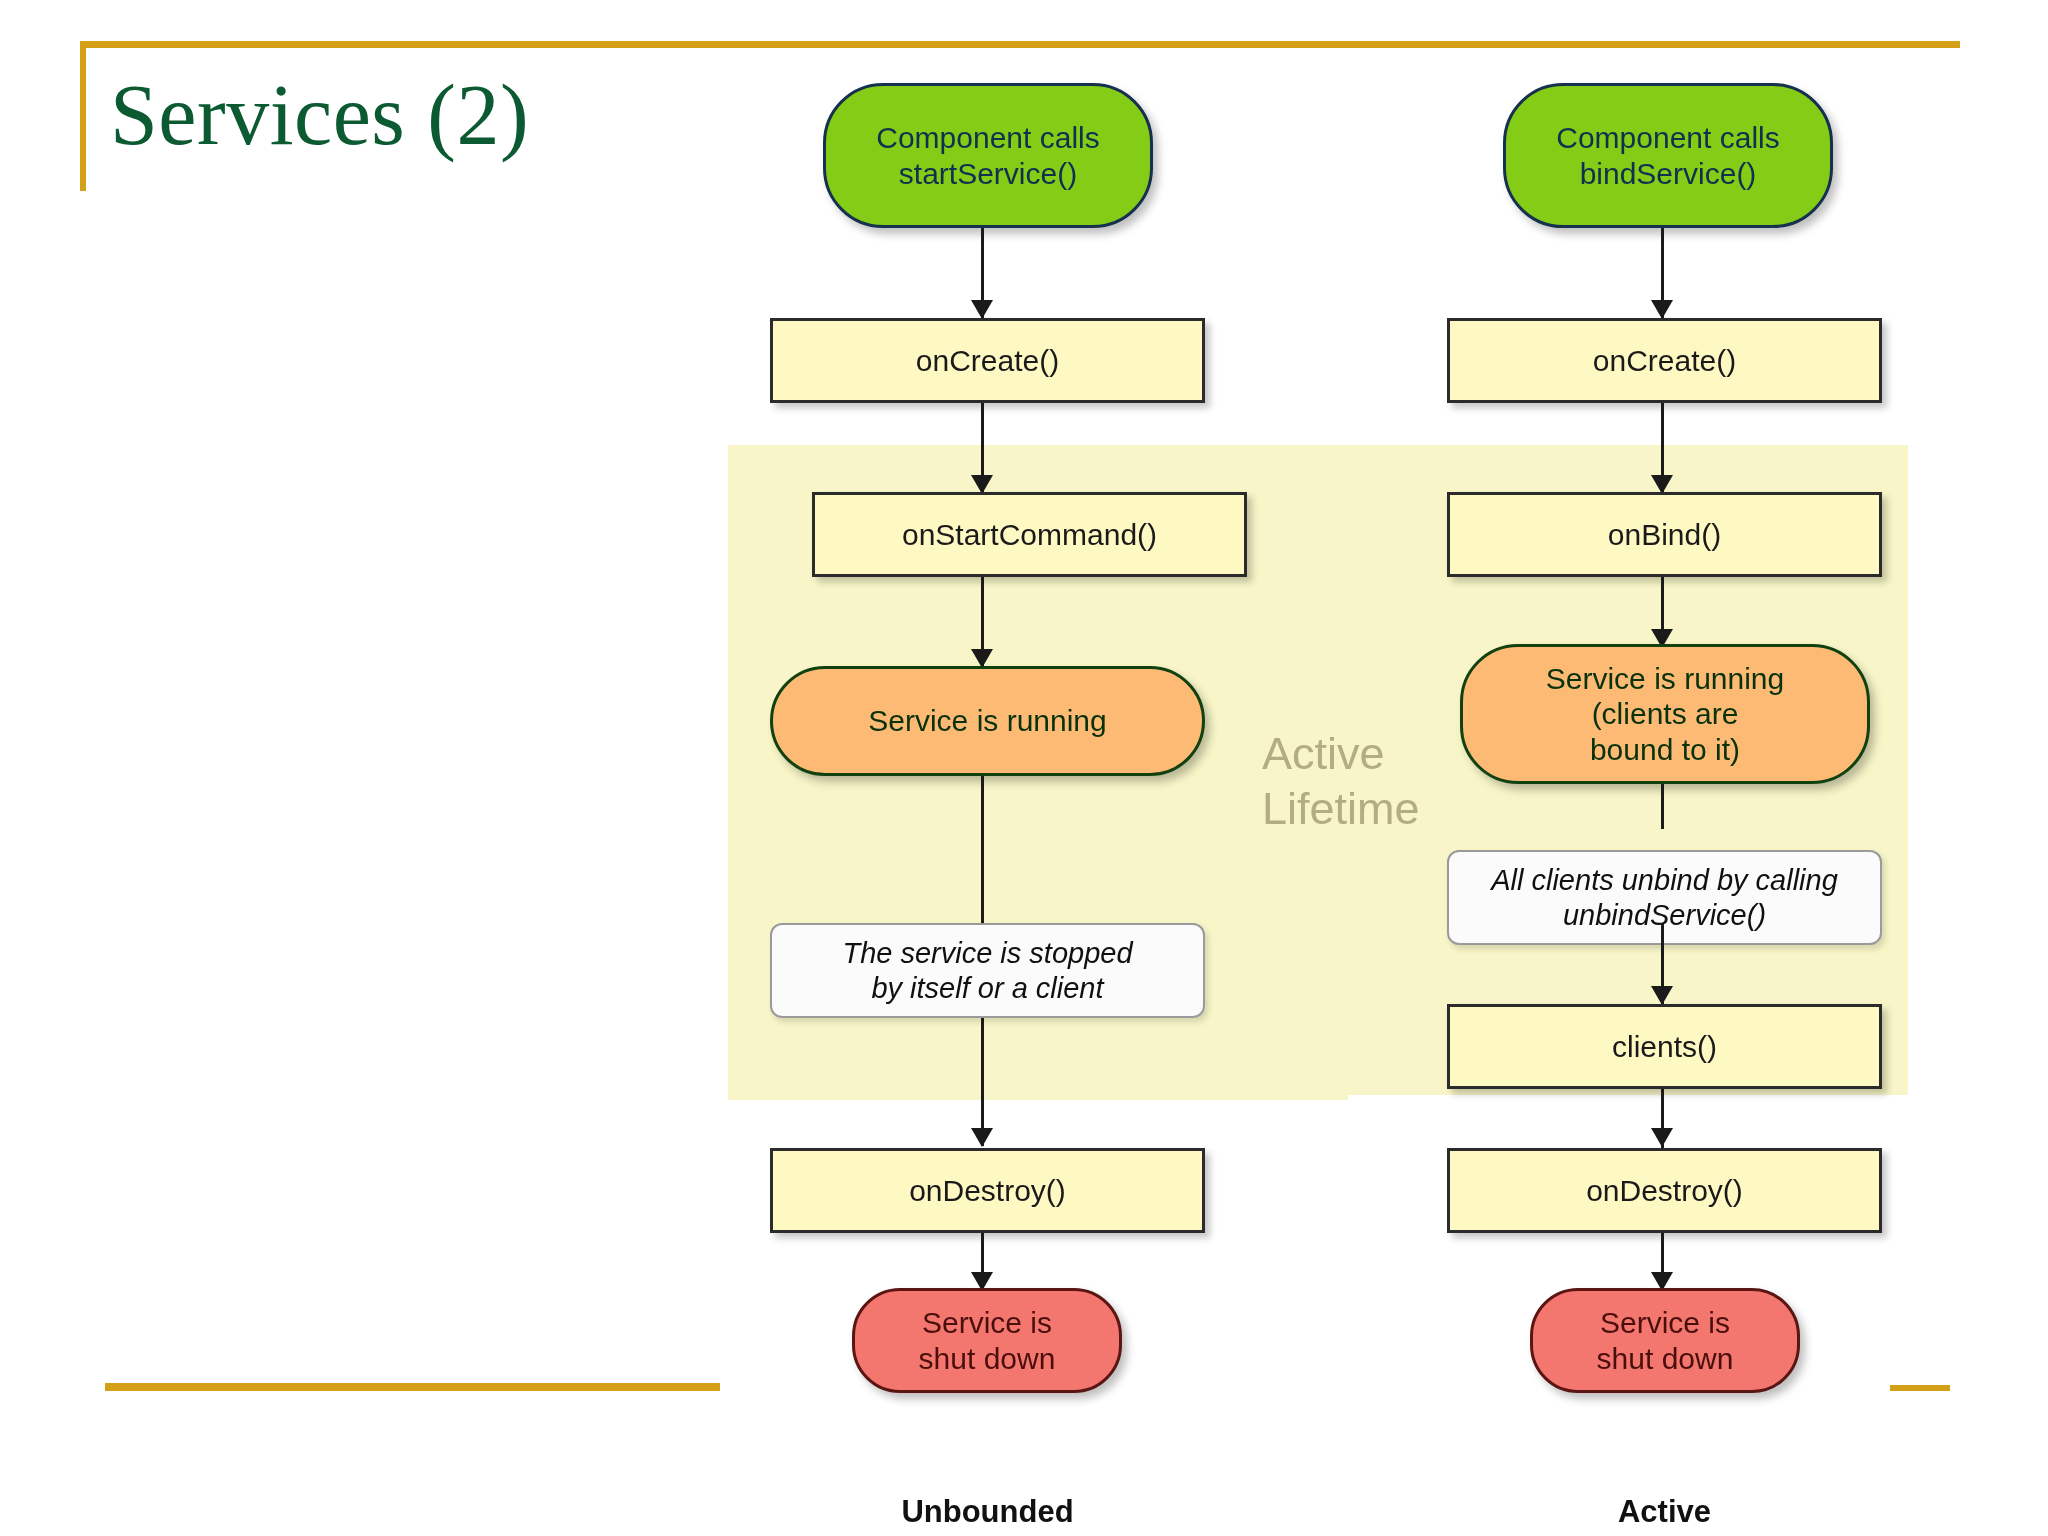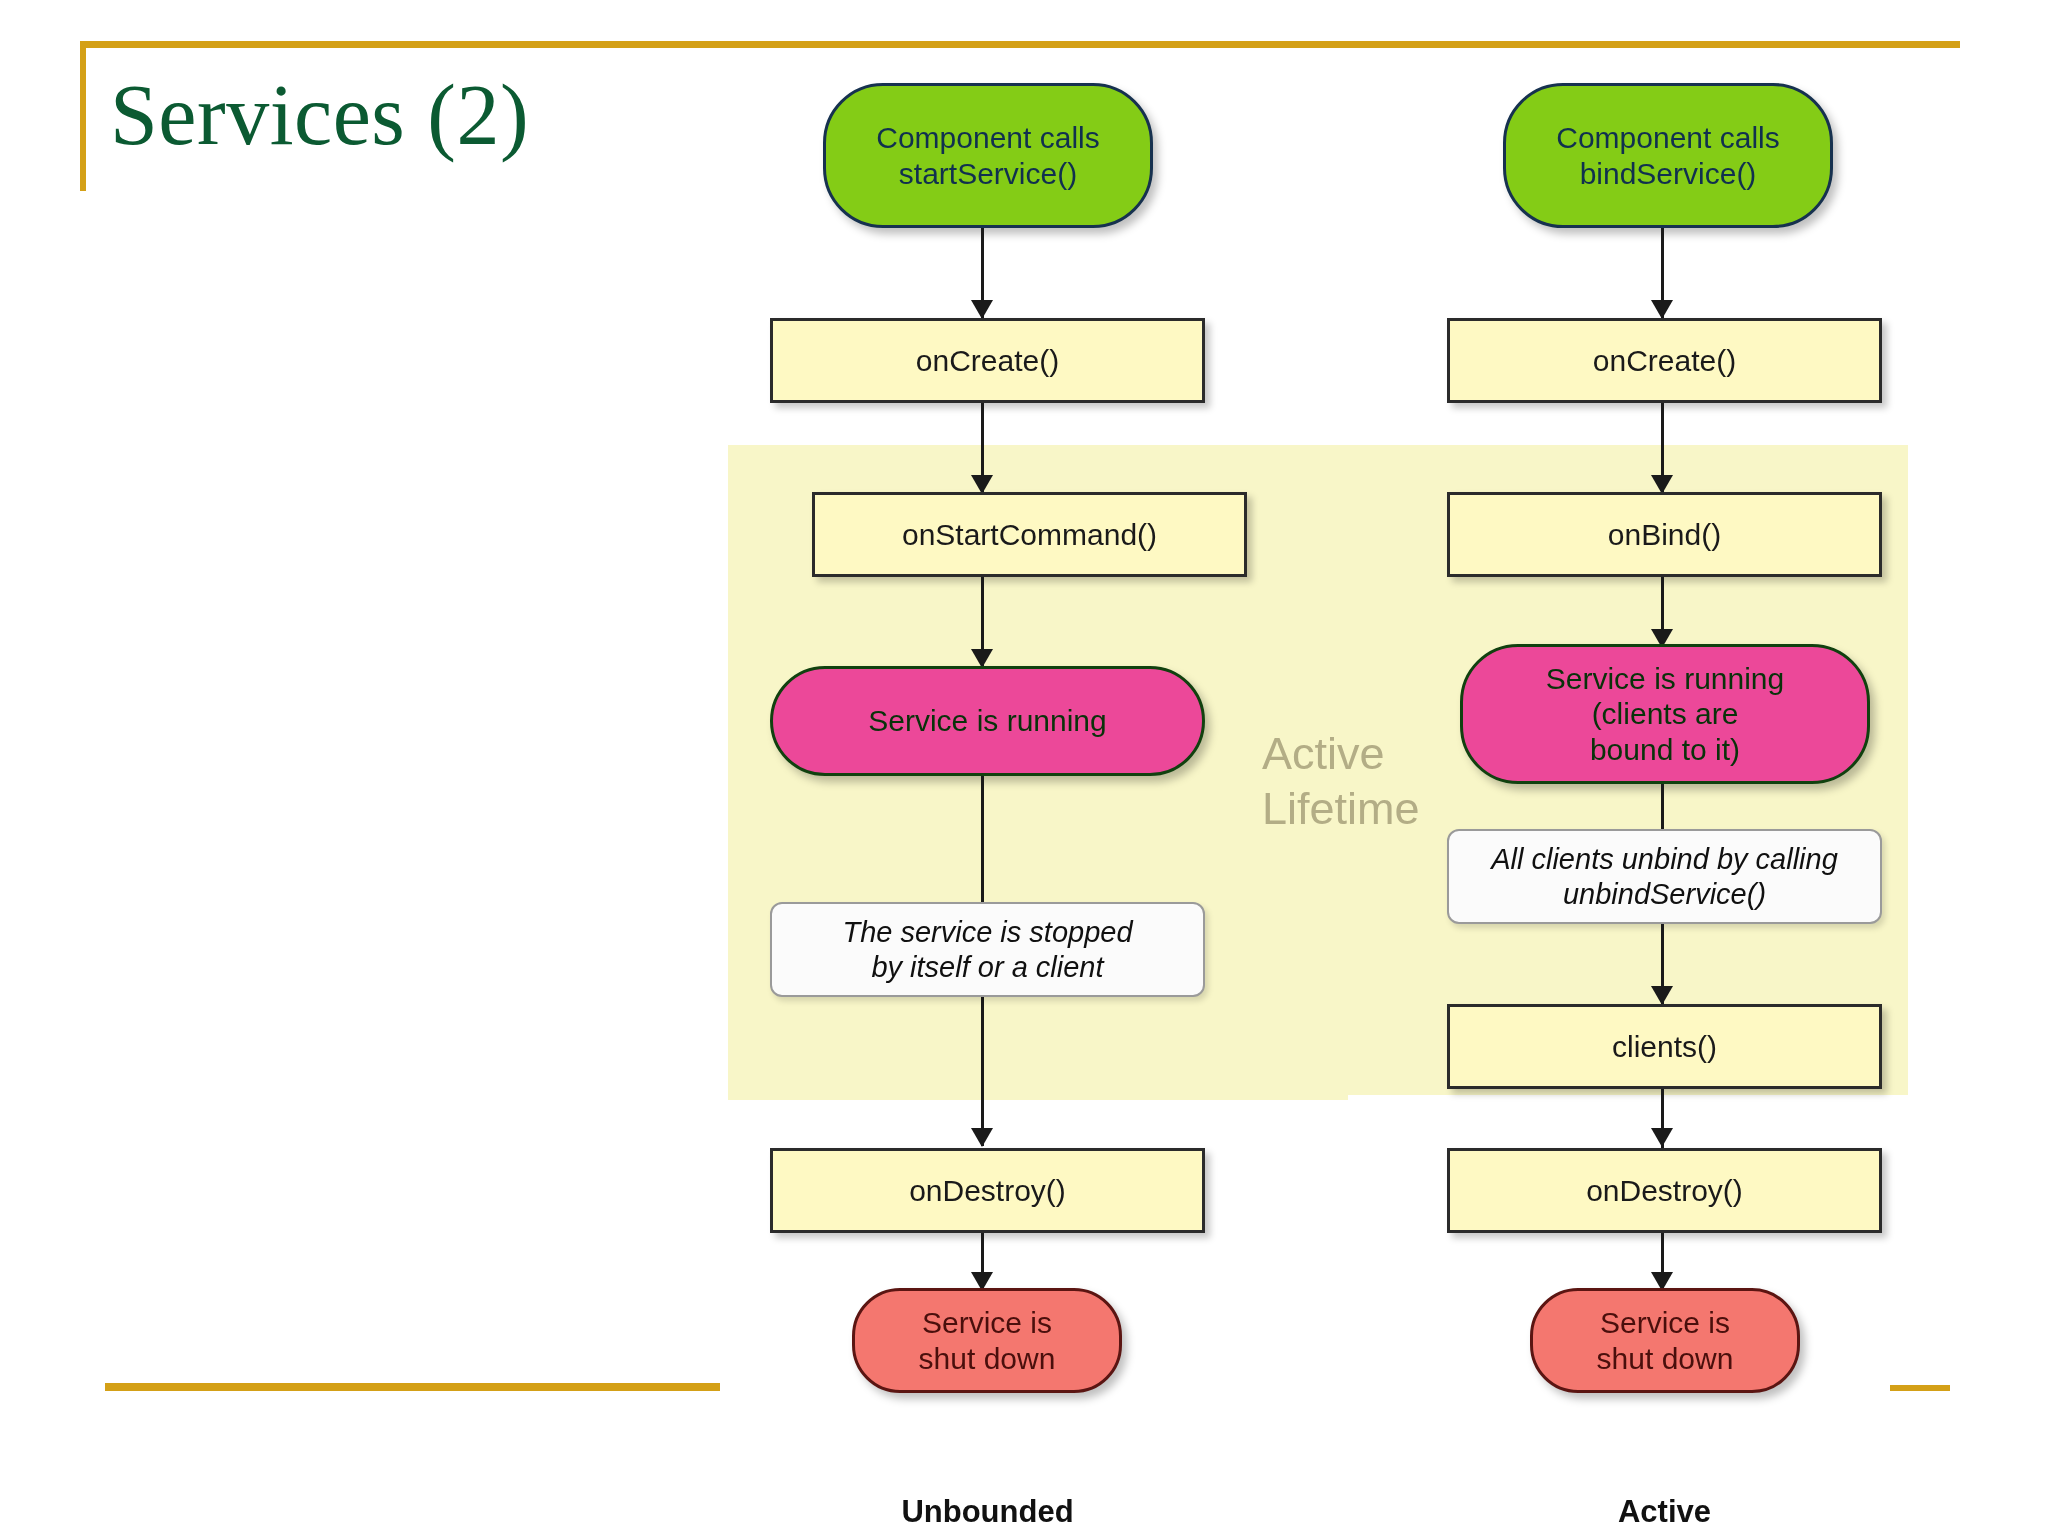--- a/index.html
+++ b/index.html
@@ -97,21 +97,21 @@
   .node-start {
     background: #84cc16;
     border: 3px solid #16314f;
     border-radius: 60px;
     color: #10304f;
     font-size: 30px;
     box-shadow: 5px 6px 8px rgba(0,0,0,0.25);
   }
 
   .node-running {
-    background: #ec4899;
+    background: #fdba74;
     border: 3px solid #11410f;
     border-radius: 58px;
     color: #09320a;
     font-size: 30px;
     box-shadow: 5px 6px 8px rgba(0,0,0,0.25);
   }
 
   .node-shutdown {
     background: #f4776f;
     border: 3px solid #5b1512;
@@ -122,20 +122,21 @@
   }
 
   .node-note {
     background: #fbfbfb;
     border: 2px solid #9a9a9a;
     border-radius: 12px;
     color: #101010;
     font-size: 29px;
     font-style: italic;
     box-shadow: 3px 4px 6px rgba(0,0,0,0.14);
+    margin-top: 21px;
   }
 
   .edge {
     position: absolute;
     background: #1a1a1a;
     width: 3px;
   }
   .edge-head {
     position: absolute;
     width: 0;

